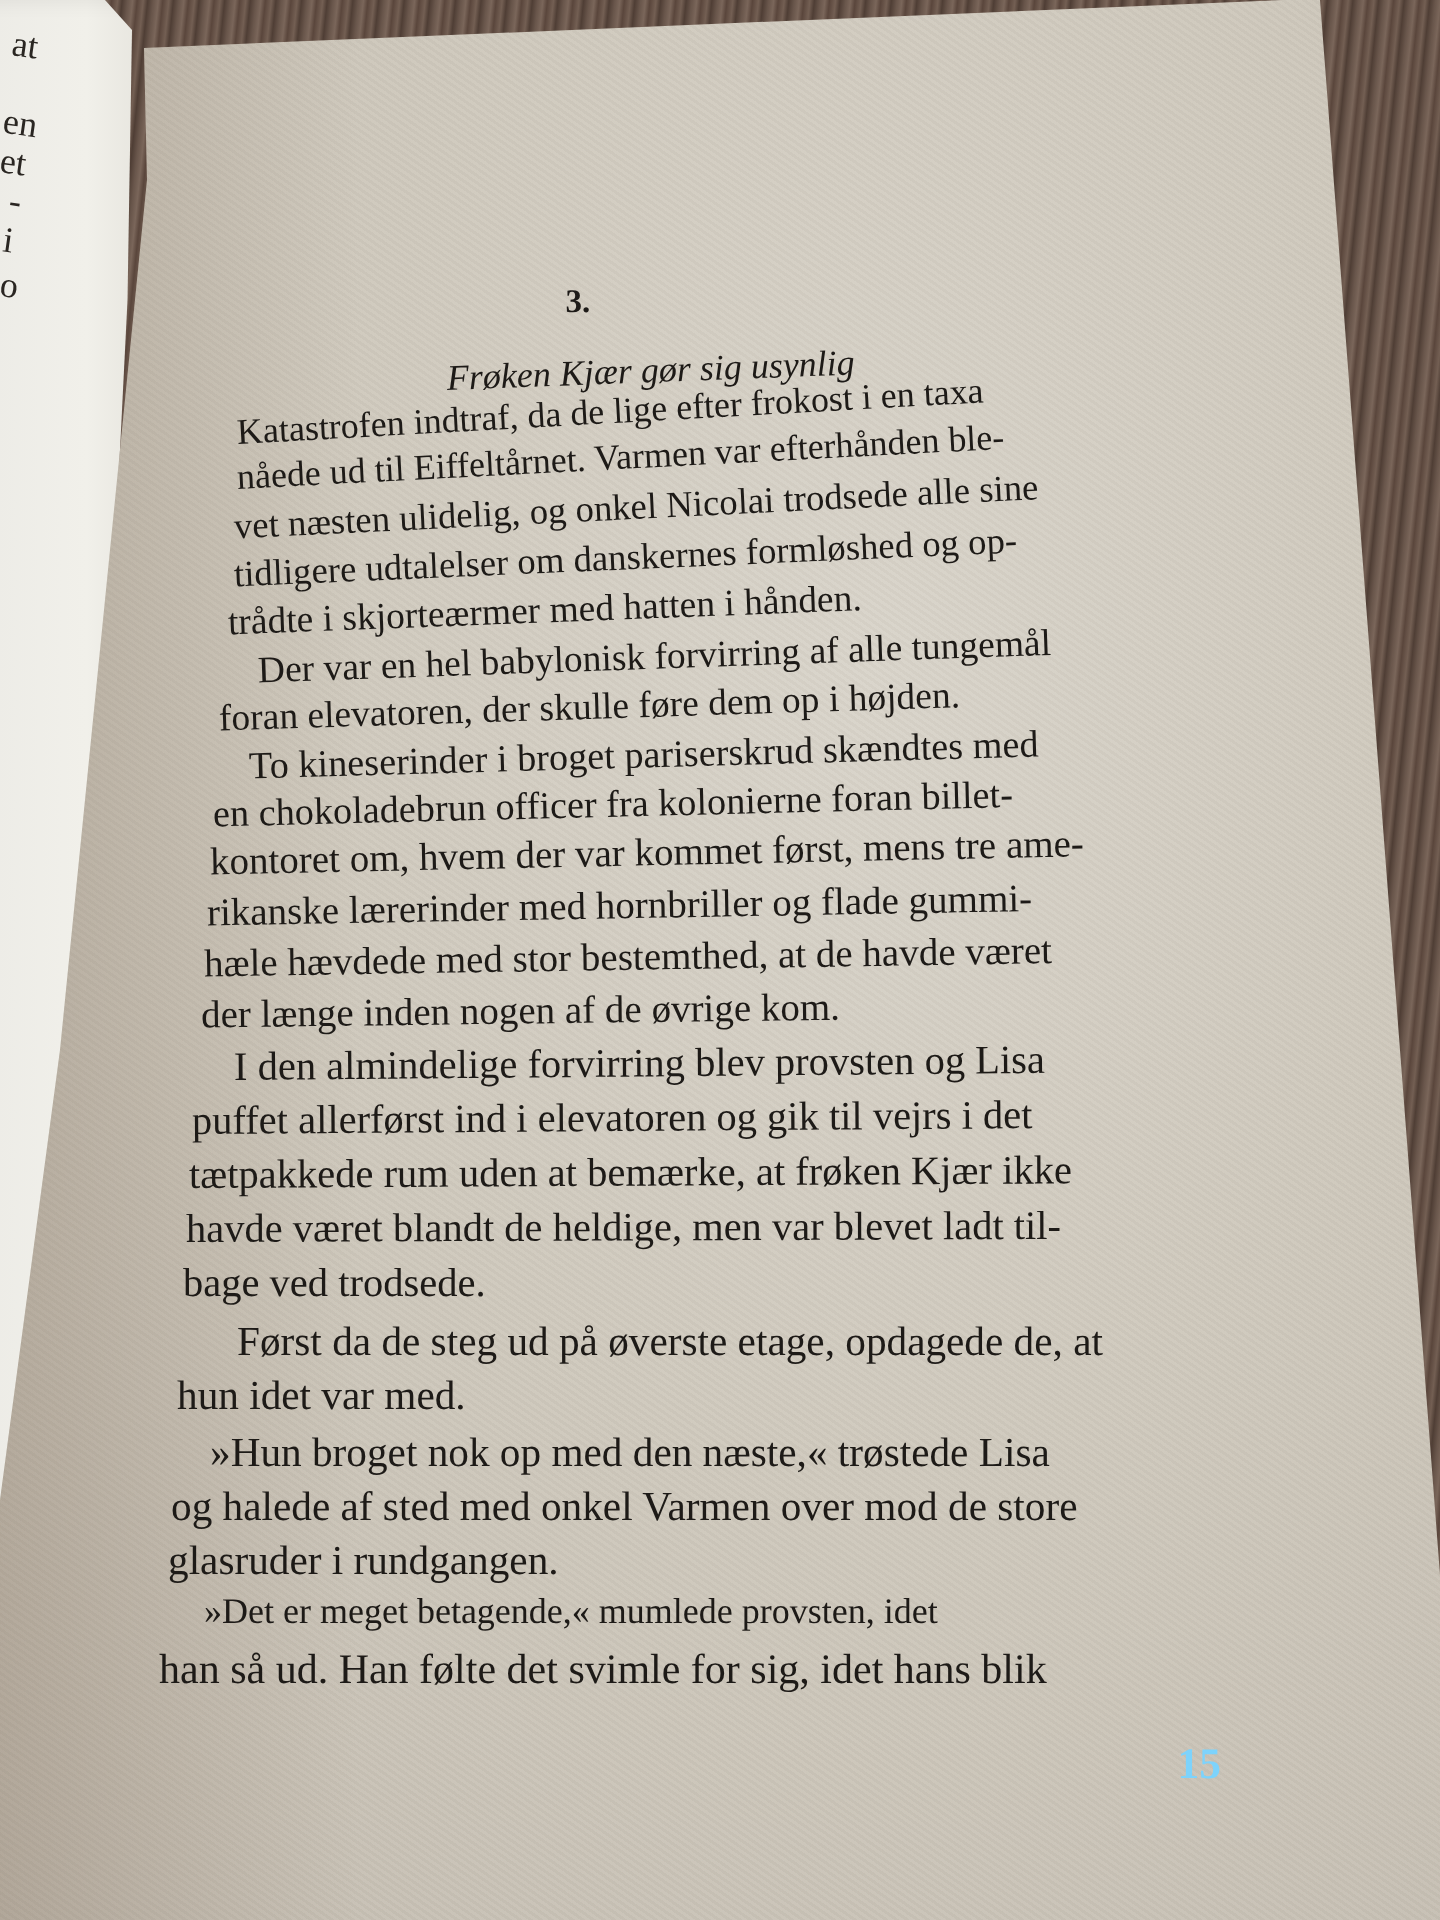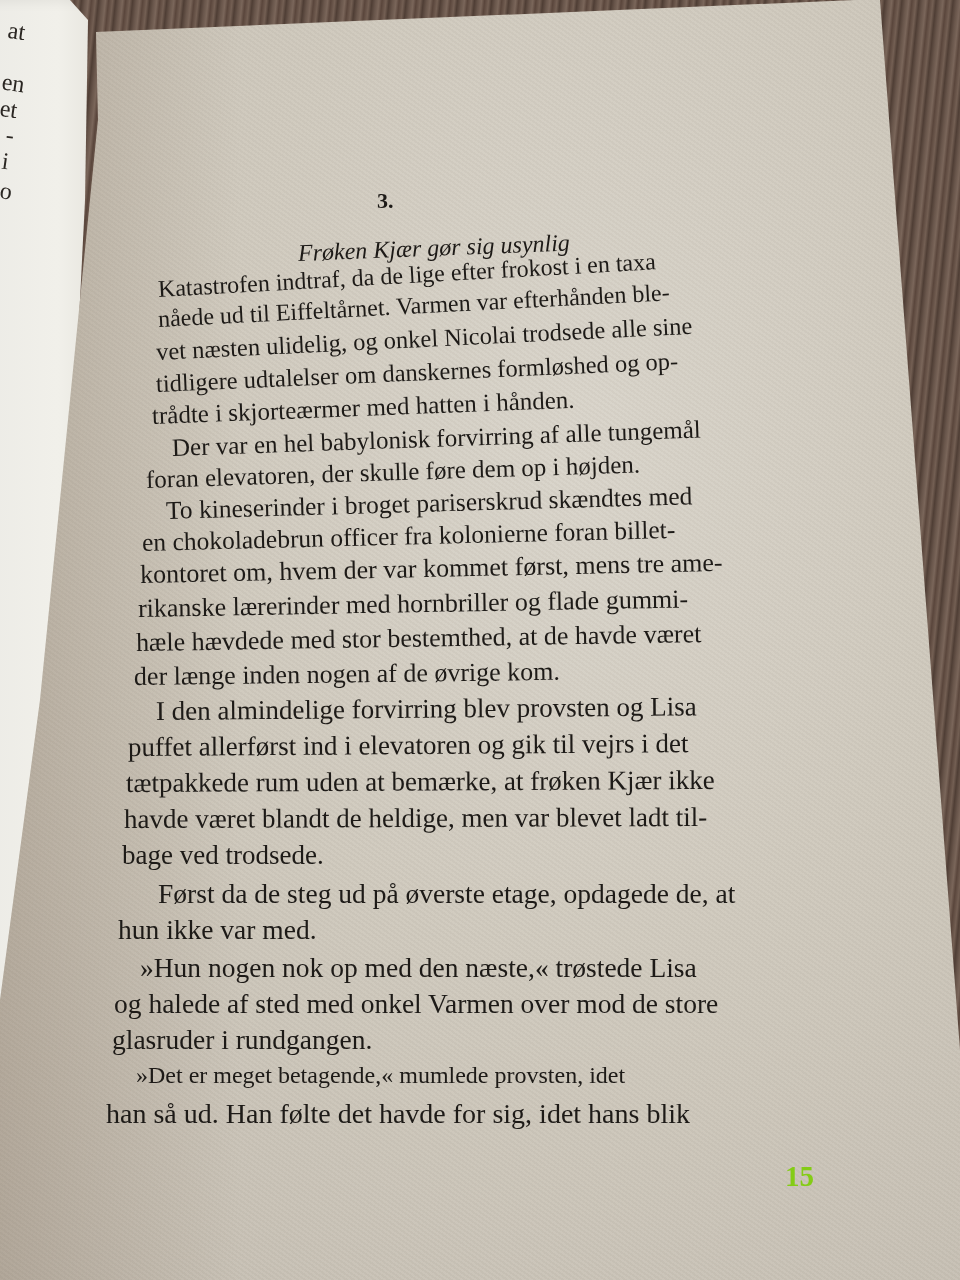--- a/index.html
+++ b/index.html
@@ -88,21 +88,21 @@
       font-size: 27px;
       color: #1d1a17;
       transform-origin: left center;
     }
     .page-number {
       position: absolute;
       left: 785px;
       top: 1160px;
       font-size: 29px;
       font-weight: bold;
-      color: #84cc16;
+      color: #7dd3fc;
     }
   </style>
 </head>
 <body>
 
 <div class="wood"></div>
 
 <div class="left-page">
   <span class="frag" style="left:28px; top:18px;">at</span>
   <span class="frag" style="left:22px; top:70px;">en</span>
@@ -131,21 +131,21 @@
   <div class="line" style="left:140px; top:560px; font-size:26px; transform:rotate(-1.2deg);">kontoret om, hvem der var kommet først, mens tre ame-</div>
   <div class="line" style="left:138px; top:594px; font-size:26px; transform:rotate(-1deg);">rikanske lærerinder med hornbriller og flade gummi-</div>
   <div class="line" style="left:136px; top:628px; font-size:26px; transform:rotate(-0.9deg);">hæle hævdede med stor bestemthed, at de havde været</div>
   <div class="line" style="left:134px; top:662px; font-size:26px; transform:rotate(-0.7deg);">der længe inden nogen af de øvrige kom.</div>
   <div class="line" style="left:156px; top:696px; font-size:27px; transform:rotate(-0.5deg);">I den almindelige forvirring blev provsten og Lisa</div>
   <div class="line" style="left:128px; top:732px; font-size:27px; transform:rotate(-0.4deg);">puffet allerførst ind i elevatoren og gik til vejrs i det</div>
   <div class="line" style="left:126px; top:768px; font-size:27px; transform:rotate(-0.3deg);">tætpakkede rum uden at bemærke, at frøken Kjær ikke</div>
   <div class="line" style="left:124px; top:804px; font-size:27px; transform:rotate(-0.2deg);">havde været blandt de heldige, men var blevet ladt til-</div>
   <div class="line" style="left:122px; top:840px; font-size:27px;">bage ved trodsede.</div>
   <div class="line" style="left:144px; top:878px; font-size:27.5px;margin-left:14px;">Først da de steg ud på øverste etage, opdagede de, at</div>
-  <div class="line" style="left:118px; top:914px; font-size:27.5px;">hun ikke var med.</div>
-  <div class="line" style="left:140px; top:952px; font-size:27.5px;">»Hun nogen nok op med den næste,« trøstede Lisa</div>
+  <div class="line" style="left:118px; top:914px; font-size:27.5px;">hun idet var med.</div>
+  <div class="line" style="left:140px; top:952px; font-size:27.5px;">»Hun broget nok op med den næste,« trøstede Lisa</div>
   <div class="line" style="left:114px; top:988px; font-size:27.5px;">og halede af sted med onkel Varmen over mod de store</div>
   <div class="line" style="left:112px; top:1024px; font-size:27.5px;">glasruder i rundgangen.</div>
   <div class="line" style="left:136px; top:1062px; font-size:24px;">»Det er meget betagende,« mumlede provsten, idet</div>
-  <div class="line" style="left:106px; top:1098px; font-size:28px;">han så ud. Han følte det havde for sig, idet hans blik</div>
+  <div class="line" style="left:106px; top:1098px; font-size:28px;">han så ud. Han følte det svimle for sig, idet hans blik</div>
 
   <div class="page-number">15</div>
 </div>
 
 </body></html>

